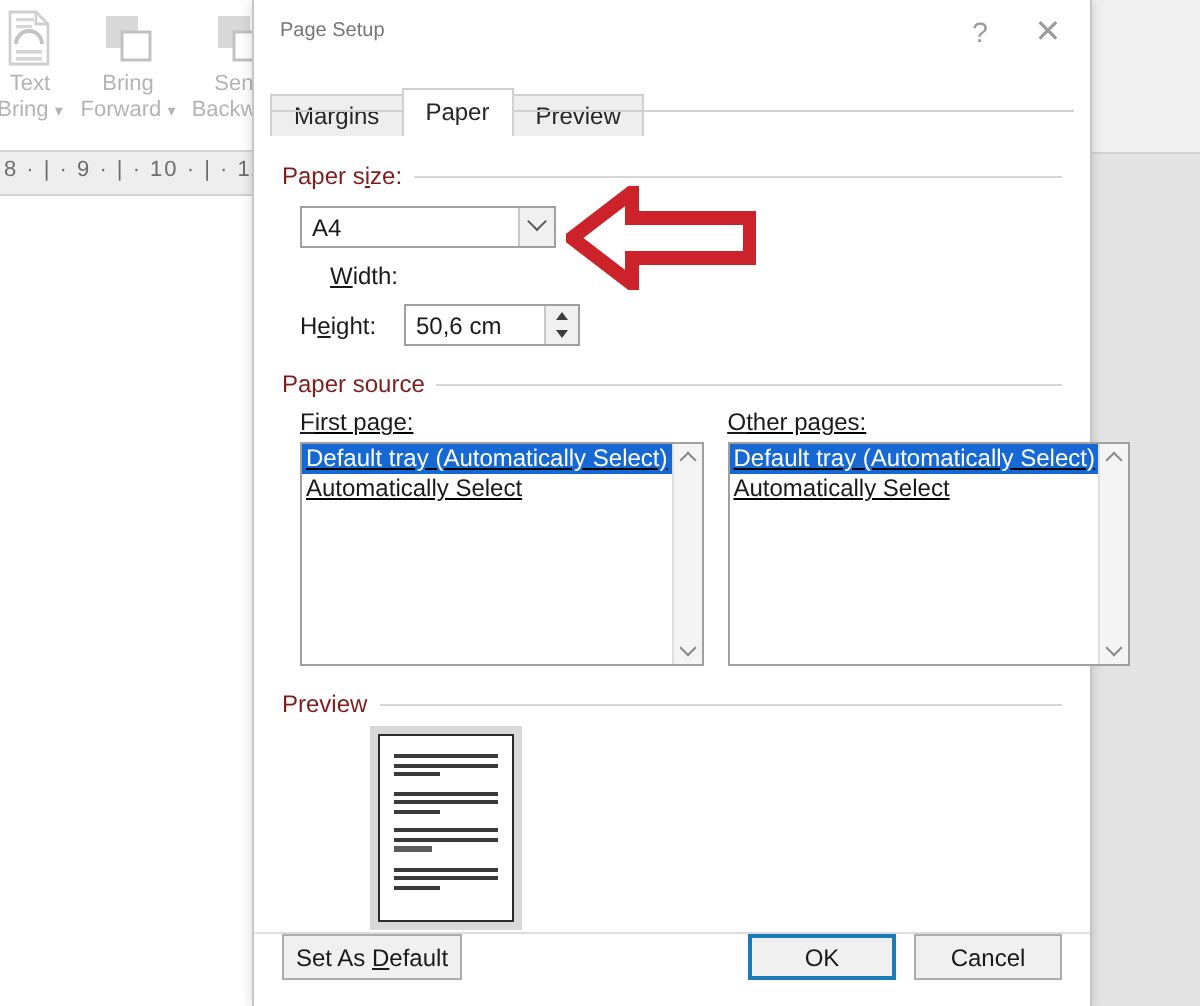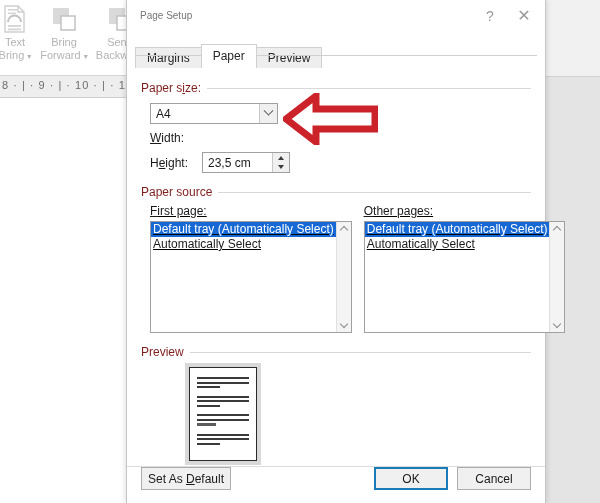--- a/index.html
+++ b/index.html
@@ -327,31 +327,31 @@
       <div class="field-row" style="margin-top:8px;">
         <div class="combo" style="width:128px; margin-left:9px;">
           <div class="val">A4</div>
           <div class="arrowbtn">
             <div class="chev-d"></div>
           </div>
         </div>
       </div>
 
       <div class="field-row">
-        <div class="field-label" style="margin-left:9px;">
+        <div class="field-label" style="margin-left:24px;">
           <span class="ul">W</span>idth:
         </div>
       </div>
 
       <div class="field-row">
         <div class="field-label" style="margin-left:9px;">
           H<span class="ul">e</span>ight:
         </div>
         <div class="spin">
-          <div class="val">23,5 cm</div>
+          <div class="val">50,6 cm</div>
           <div class="spinbtns">
             <div class="sb">
                 <div class="tri-up"></div>
               </div>
             <div class="sb">
                 <div class="tri-dn"></div>
               </div>
           </div>
         </div>
       </div>

